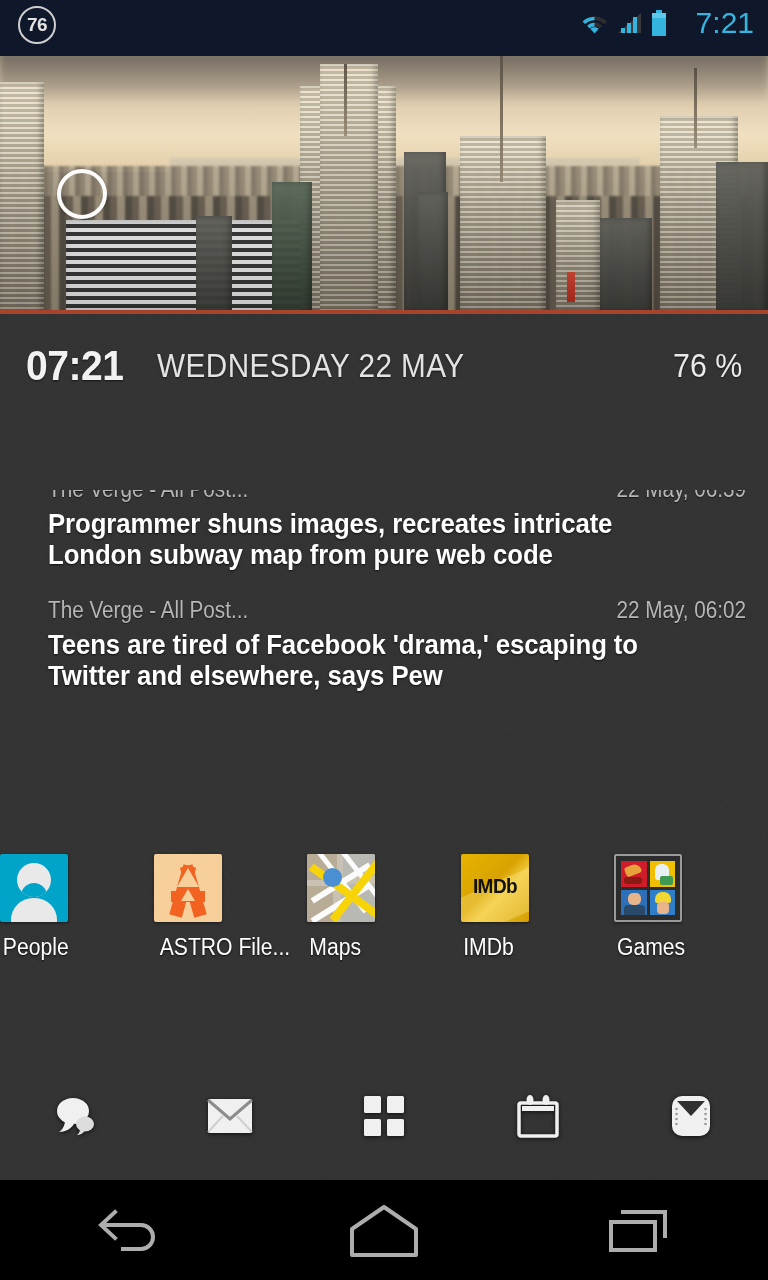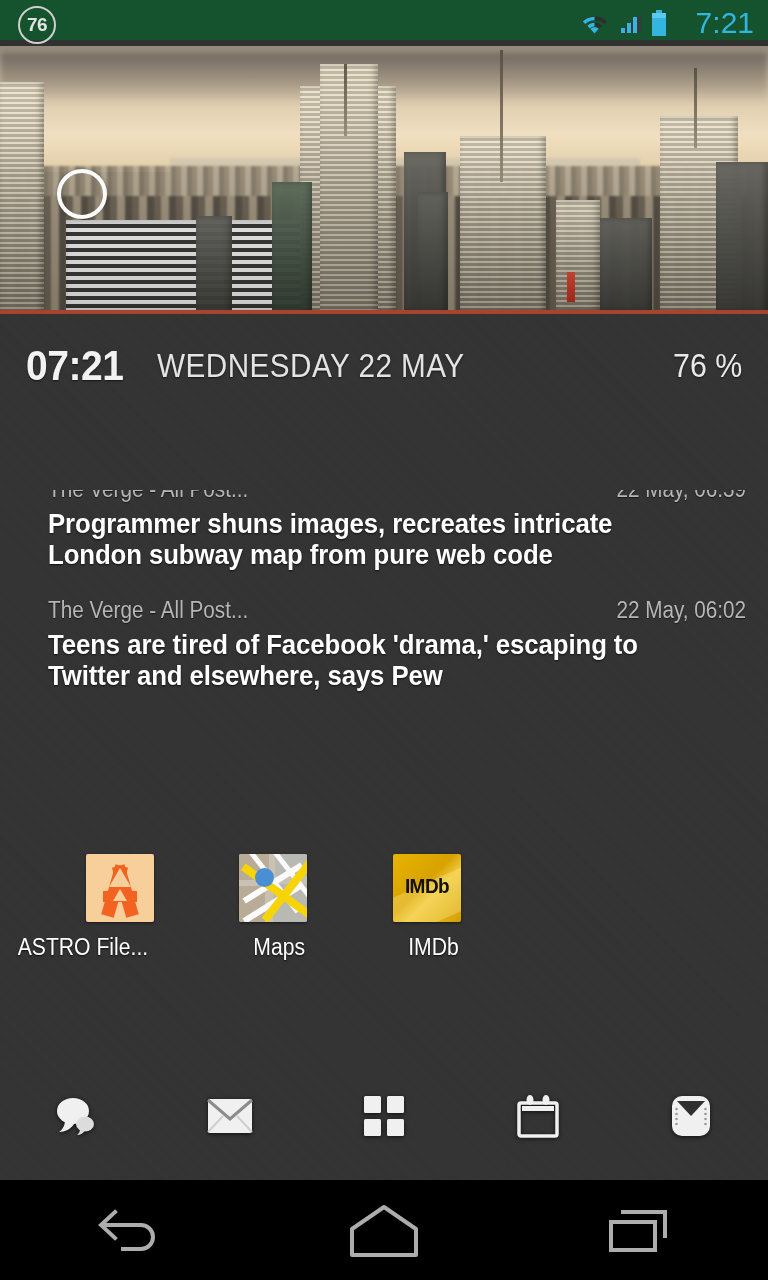--- a/index.html
+++ b/index.html
@@ -16,22 +16,22 @@
     width: 768px;
     height: 1280px;
     overflow: hidden;
     background: #313131;
   }
 
   
   #statusbar {
     position: absolute;
     left: 0; top: 0;
-    width: 768px; height: 40px;
-    background: #14532d;
+    width: 768px; height: 56px;
+    background: #0f172a;
     z-index: 40;
   }
   .sb-battery-badge {
     position: absolute;
     left: 18px; top: 6px;
     width: 34px; height: 34px;
     border: 2px solid #cfcfcf;
     border-radius: 50%;
     color: #e2e2e2;
     font-size: 19px;
@@ -270,21 +270,21 @@
   #app-row {
     position: absolute;
     left: 0; top: 540px;
     width: 768px;
     display: flex;
   }
   .app {
     width: 153.6px;
     display: flex;
     flex-direction: column;
-    align-items: flex-end;
+    align-items: flex-start;
   }
   .app-icon {
     width: 68px; height: 68px;
     position: relative;
     border-radius: 2px;
     overflow: hidden;
     box-shadow: 0 1px 3px rgba(0,0,0,.5);
   }
   .app-label {
     margin-top: 12px;
@@ -570,20 +570,27 @@
             <span class="news-time">22 May, 06:02</span>
           </div>
           <div class="news-title">Teens are tired of Facebook 'drama,' escaping to Twitter and elsewhere, says Pew</div>
         </div>
 
       </div>
     </div>
 
     <div id="app-row">
 
+      <div class="app">
+        <div class="app-icon ic-people">
+          <div class="head"></div>
+          <div class="body"></div>
+        </div>
+        <div class="app-label">People</div>
+      </div>
 
       <div class="app">
         <div class="app-icon ic-astro">
           <div class="a1"></div>
           <div class="a2"></div>
           <div class="bar"></div>
           <div class="star"></div>
           <div class="star2"></div>
         </div>
         <div class="app-label">ASTRO File...</div>
@@ -606,20 +613,29 @@
         <div class="app-label">Maps</div>
       </div>
 
       <div class="app">
         <div class="app-icon ic-imdb">
           <div class="txt">IMDb</div>
         </div>
         <div class="app-label">IMDb</div>
       </div>
 
+      <div class="app">
+        <div class="app-icon ic-games">
+          <div class="mini m1"></div>
+          <div class="mini m2"></div>
+          <div class="mini m3"></div>
+          <div class="mini m4"></div>
+        </div>
+        <div class="app-label">Games</div>
+      </div>
 
     </div>
 
     <div id="dock">
 
       <div class="dock-cell">
         <span>
           <svg class="dock-ic" width="48" height="44" viewBox="0 0 48 44">
             <ellipse cx="20" cy="17" rx="16" ry="13" fill="#f0f0f0"></ellipse>
             <path d="M12 26c0 6-3 10-6 12 6 0 12-3 15-8z" fill="#f0f0f0"></path>

